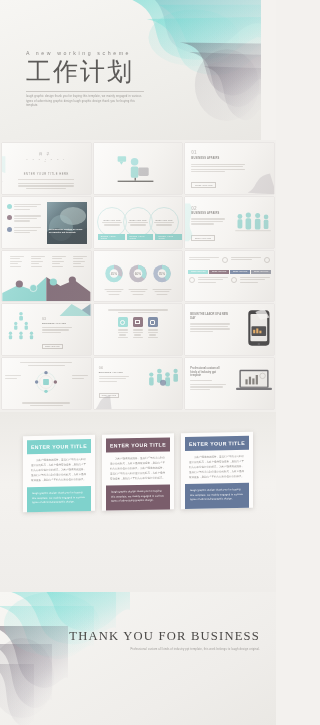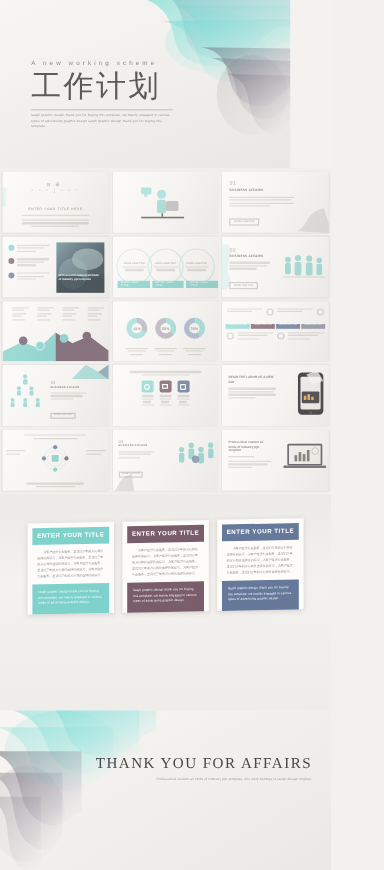--- a/index.html
+++ b/index.html
@@ -6,21 +6,21 @@
   html,body { width:276px; height:725px; }
   body {
     font-family:"Liberation Sans", sans-serif;
     background:#f3f1ee;
     overflow:hidden;
     position:relative;
   }
   .page { position:relative; width:276px; height:725px; background:#f4f2ef; overflow:hidden; }
 
   
-  .hero { position:relative; width:242px; height:140px; background:linear-gradient(160deg,#f7f6f3 0%,#efeeea 60%,#e9e7e3 100%); overflow:hidden;padding-left:46px; }
+  .hero { position:relative; width:261px; height:140px; background:linear-gradient(160deg,#f7f6f3 0%,#efeeea 60%,#e9e7e3 100%); overflow:hidden;padding-left:46px; }
   .hero-smoke { position:absolute; inset:0; pointer-events:none; }
   .hero-text { position:absolute; left:26px; top:50px; }
   .eyebrow { font-size:5.2px; letter-spacing:2.6px; color:#8d8a87; font-weight:400; white-space:nowrap;}
   .bigtitle { font-size:25px; letter-spacing:2px; color:#5d5b59; font-weight:400; line-height:1.12; margin-top:2px;
               font-family:"DejaVu Sans","Liberation Sans",sans-serif; }
   .hero-rule { width:118px; height:1px; background:#cbc8c4; margin:5px 0 3px; }
   .hero-sub { font-size:2.7px; line-height:1.75; color:#9b9895; width:118px; letter-spacing:.15px; }
 
   
   .grid-wrap { position:relative; width:276px; height:272px; background:#f1efec; padding:3px 2px; }
@@ -601,18 +601,18 @@
       <path d="M30,-10 C80,5 50,40 95,45 C120,48 128,20 140,24 L140,-10 Z" fill="url(#tealG2)"></path>
       <path d="M18,5 C62,18 36,52 78,58 C104,62 116,38 126,42 L126,4 Z" fill="url(#tealG2)" opacity=".75"></path>
       <path d="M8,20 C48,32 24,64 60,72 C84,78 96,56 104,60 L104,20 Z" fill="url(#tealG2)" opacity=".5"></path>
       <path d="M0,40 C38,50 16,86 46,100 C64,108 72,88 78,92 L78,40 Z" fill="url(#grayG2)"></path>
       <path d="M0,58 C32,70 12,104 38,120 C52,128 58,110 62,114 L62,58 Z" fill="url(#grayG2)" opacity=".72"></path>
       <path d="M0,78 C26,92 8,120 28,138 C38,146 42,132 44,136 L44,78 Z" fill="url(#grayG2)" opacity=".5"></path>
       <ellipse cx="62" cy="38" rx="48" ry="32" fill="url(#tealG2)" opacity=".30"></ellipse>
       <ellipse cx="32" cy="92" rx="32" ry="40" fill="url(#grayG2)" opacity=".26"></ellipse>
     </svg>
     <div class="thanks-text">
-      <div class="en-thanks">THANK YOU FOR AFFAIRS</div>
+      <div class="en-thanks">THANK YOU FOR BUSINESS</div>
       <div class="thanks-sub">Professional custom all kinds of industry ppt template, this work belongs to laugh design original.</div>
     </div>
   </div>
 
 </div>
 
 </body></html>

